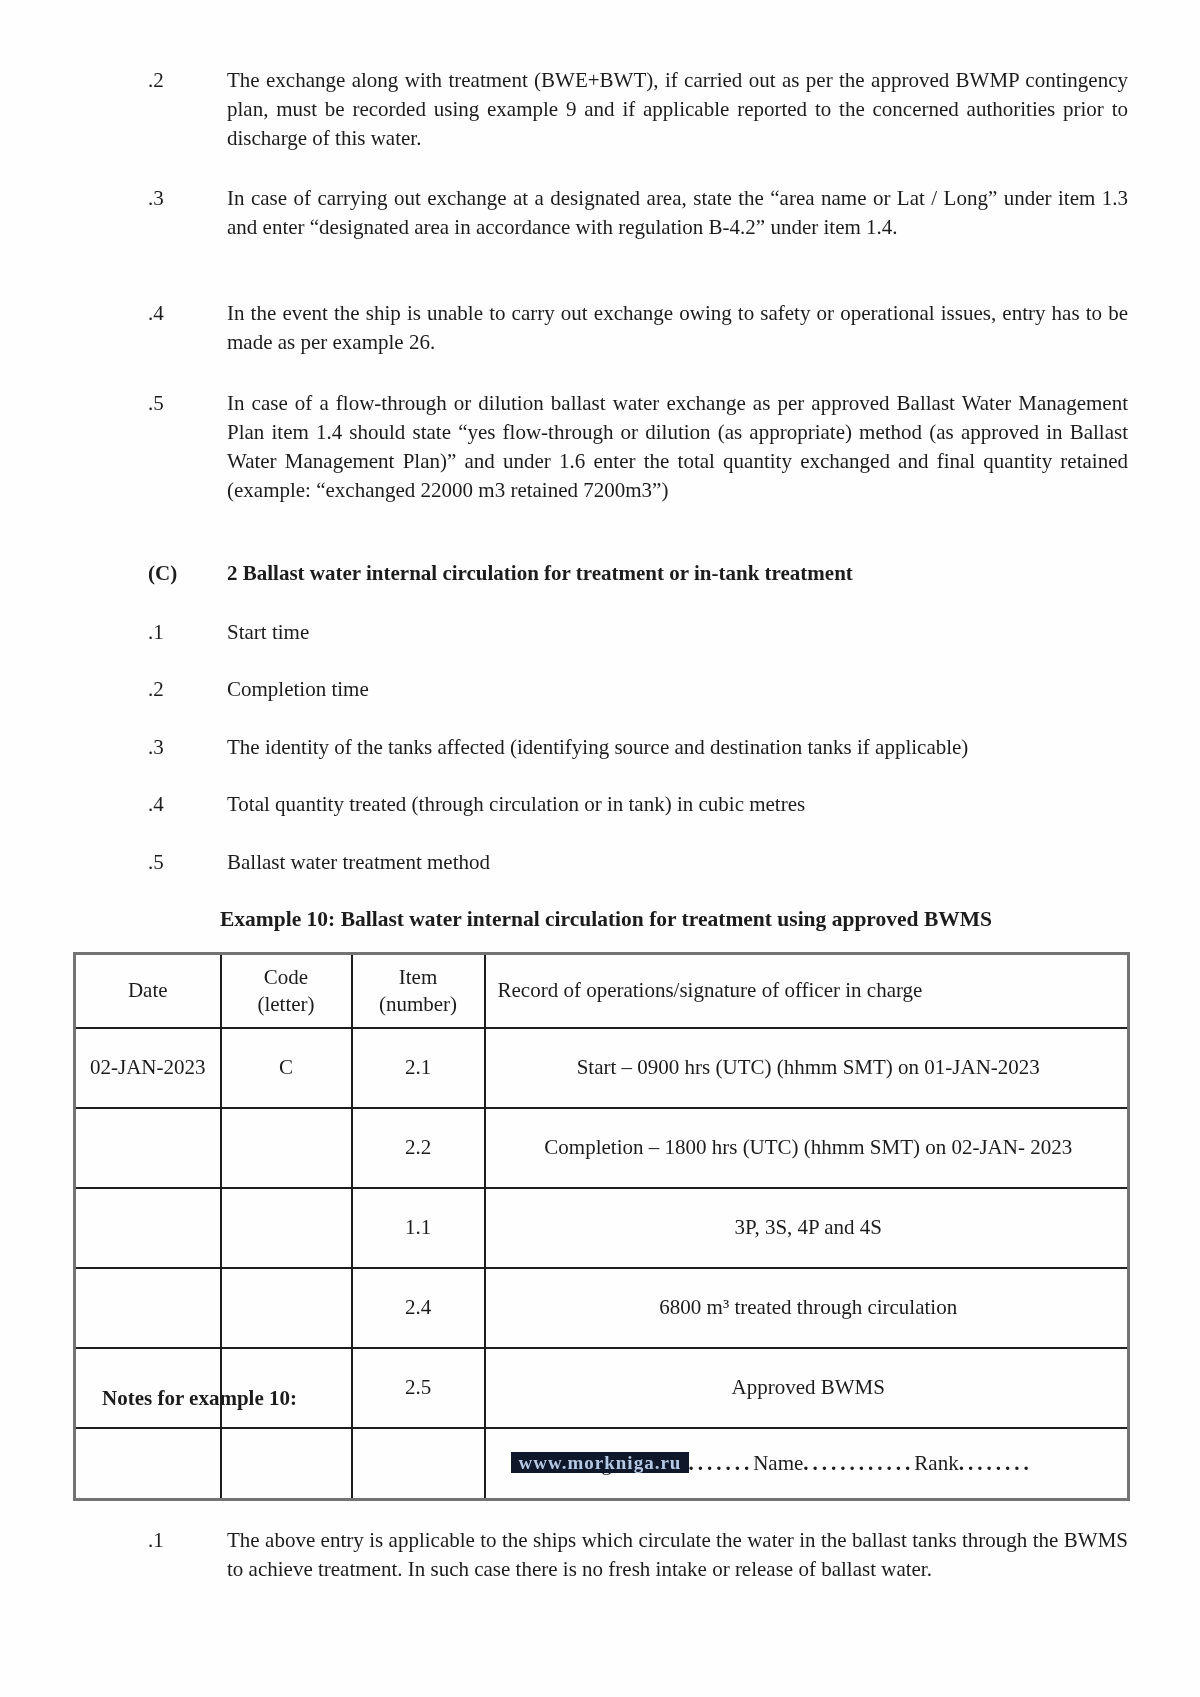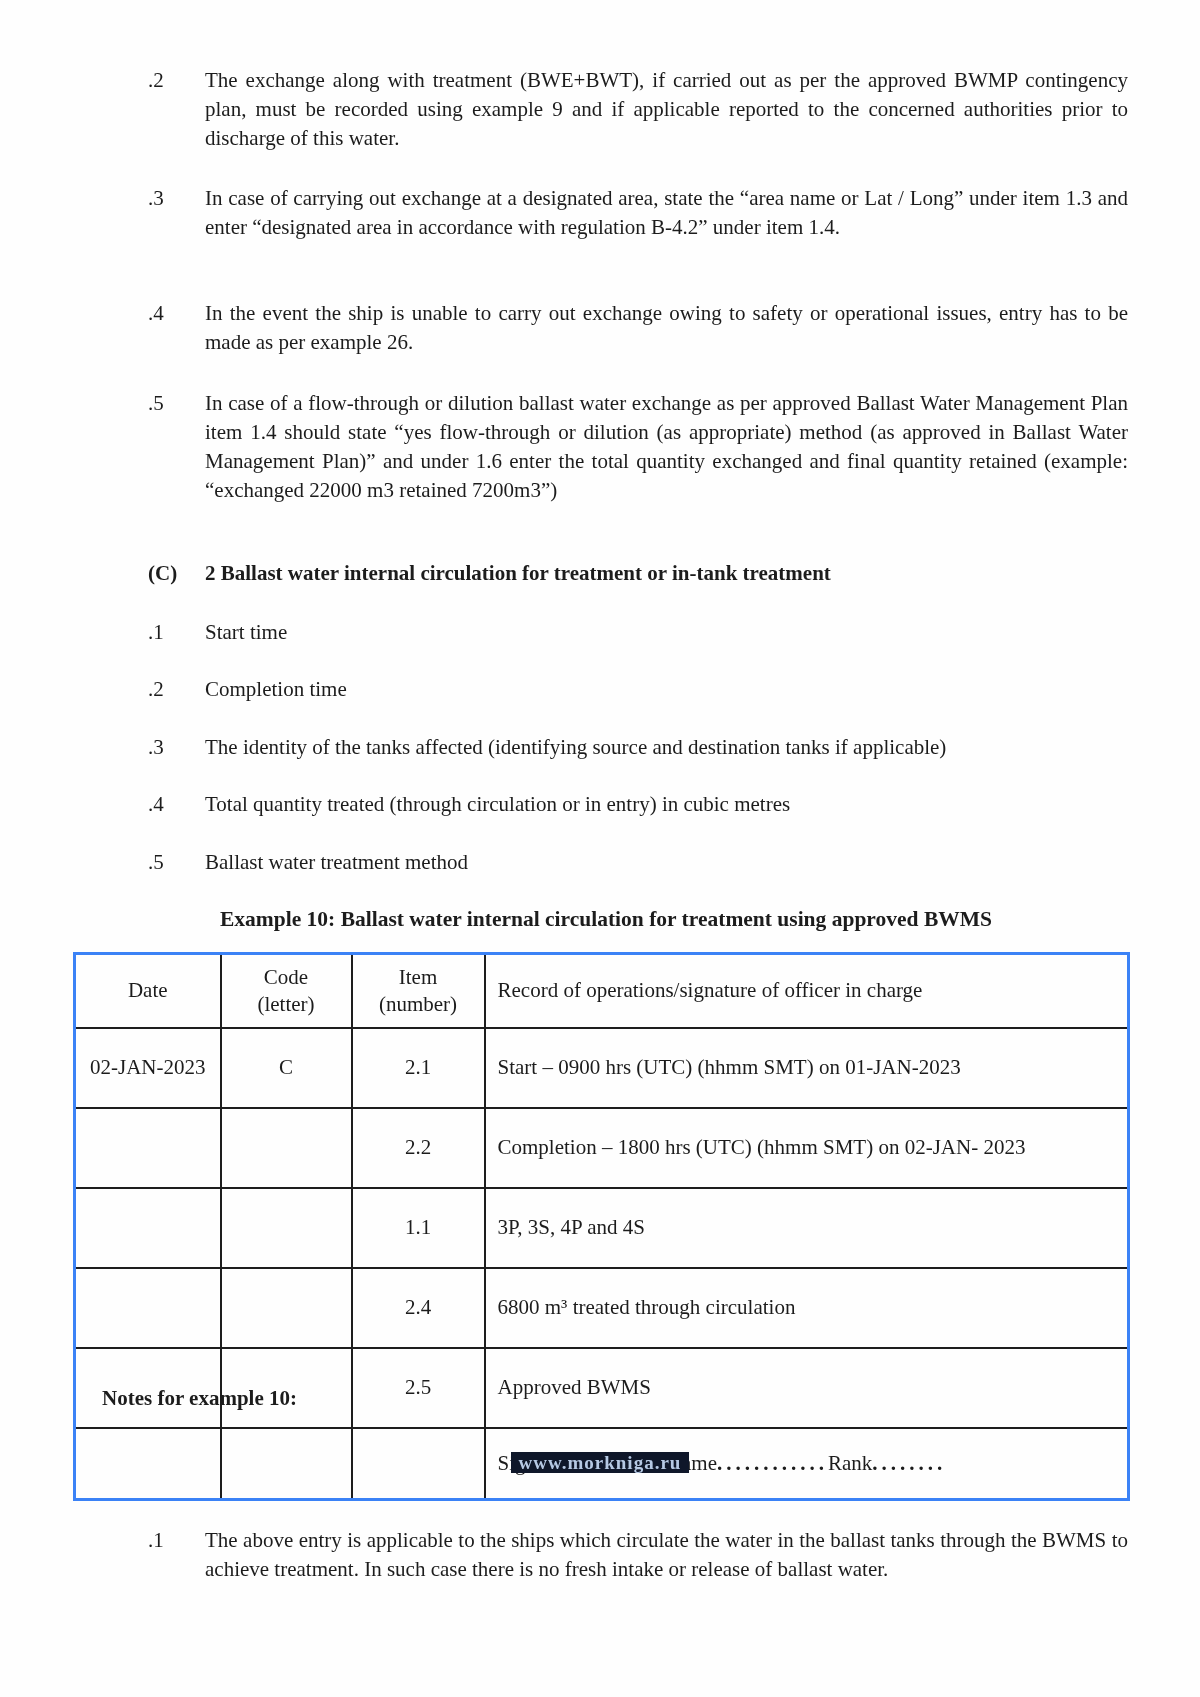--- a/index.html
+++ b/index.html
@@ -7,44 +7,44 @@
     position:relative;
     width:1200px;height:1697px;
     background:#fefefe;
     font-family:"Liberation Serif","DejaVu Serif",serif;
     color:#1c1c1c;
     font-size:21px;line-height:29px;
     overflow:hidden;
   }
   .block{position:absolute;left:148px;width:980px;}
   .num{position:absolute;left:0;top:0;}
-  .btext{margin-left:57px;text-align:justify;}
+  .btext{margin-left:79px;text-align:justify;}
   .btext.single{text-align:left;}
   .bold{font-weight:bold;}
   .center-line{position:absolute;left:6px;width:1200px;text-align:center;}
 
   table.rec-table{
     position:absolute;left:73px;top:952px;
     width:1054px;border-collapse:collapse;table-layout:fixed;
     font-size:21px;line-height:27px;
-    border:3px solid #3b82f6;
+    border:3px solid #737373;
   }
   .rec-table th,.rec-table td{
     border:2px solid #1d1d1d;
     font-weight:normal;
     text-align:center;
     vertical-align:middle;
     padding:2px 4px;
     overflow:hidden;
   }
   .rec-table thead tr{height:74px;}
   .rec-table tbody tr{height:80px;}
   .rec-table tbody tr.signed-row{height:72px;}
   .rec-table th.wrap{padding:2px 20px;}
-  .rec-table td.record,.rec-table th.record{text-align:left;padding-left:12px;padding-right:8px;}
+  .rec-table td.record,.rec-table th.record{text-align:center;padding-left:12px;padding-right:8px;}
   .rec-table th.record{text-align:left;}
   .dots{font-weight:bold;letter-spacing:4px;}
 
   .watermark{
     position:absolute;top:1452px;left:0;width:1200px;
     text-align:center;font-size:19px;line-height:22px;
     font-weight:bold;letter-spacing:1px;color:#b6c9e4;
   }
   .watermark span{background:#0f172a;padding:0 8px;}
 
@@ -90,21 +90,21 @@
     <div class="btext single">Completion time</div>
   </div>
 
   <div class="block" style="top:733px;">
     <span class="num">.3</span>
     <div class="btext single">The identity of the tanks affected (identifying source and destination tanks if applicable)</div>
   </div>
 
   <div class="block" style="top:790px;">
     <span class="num">.4</span>
-    <div class="btext single">Total quantity treated (through circulation or in entry) in cubic metres</div>
+    <div class="btext single">Total quantity treated (through circulation or in tank) in cubic metres</div>
   </div>
 
   <div class="block" style="top:848px;">
     <span class="num">.5</span>
     <div class="btext single">Ballast water treatment method</div>
   </div>
 
   <div class="center-line bold" style="top:905px;font-size:21.5px;">Example 10: Ballast water internal circulation for treatment using approved BWMS</div>
 
   <table class="rec-table">

